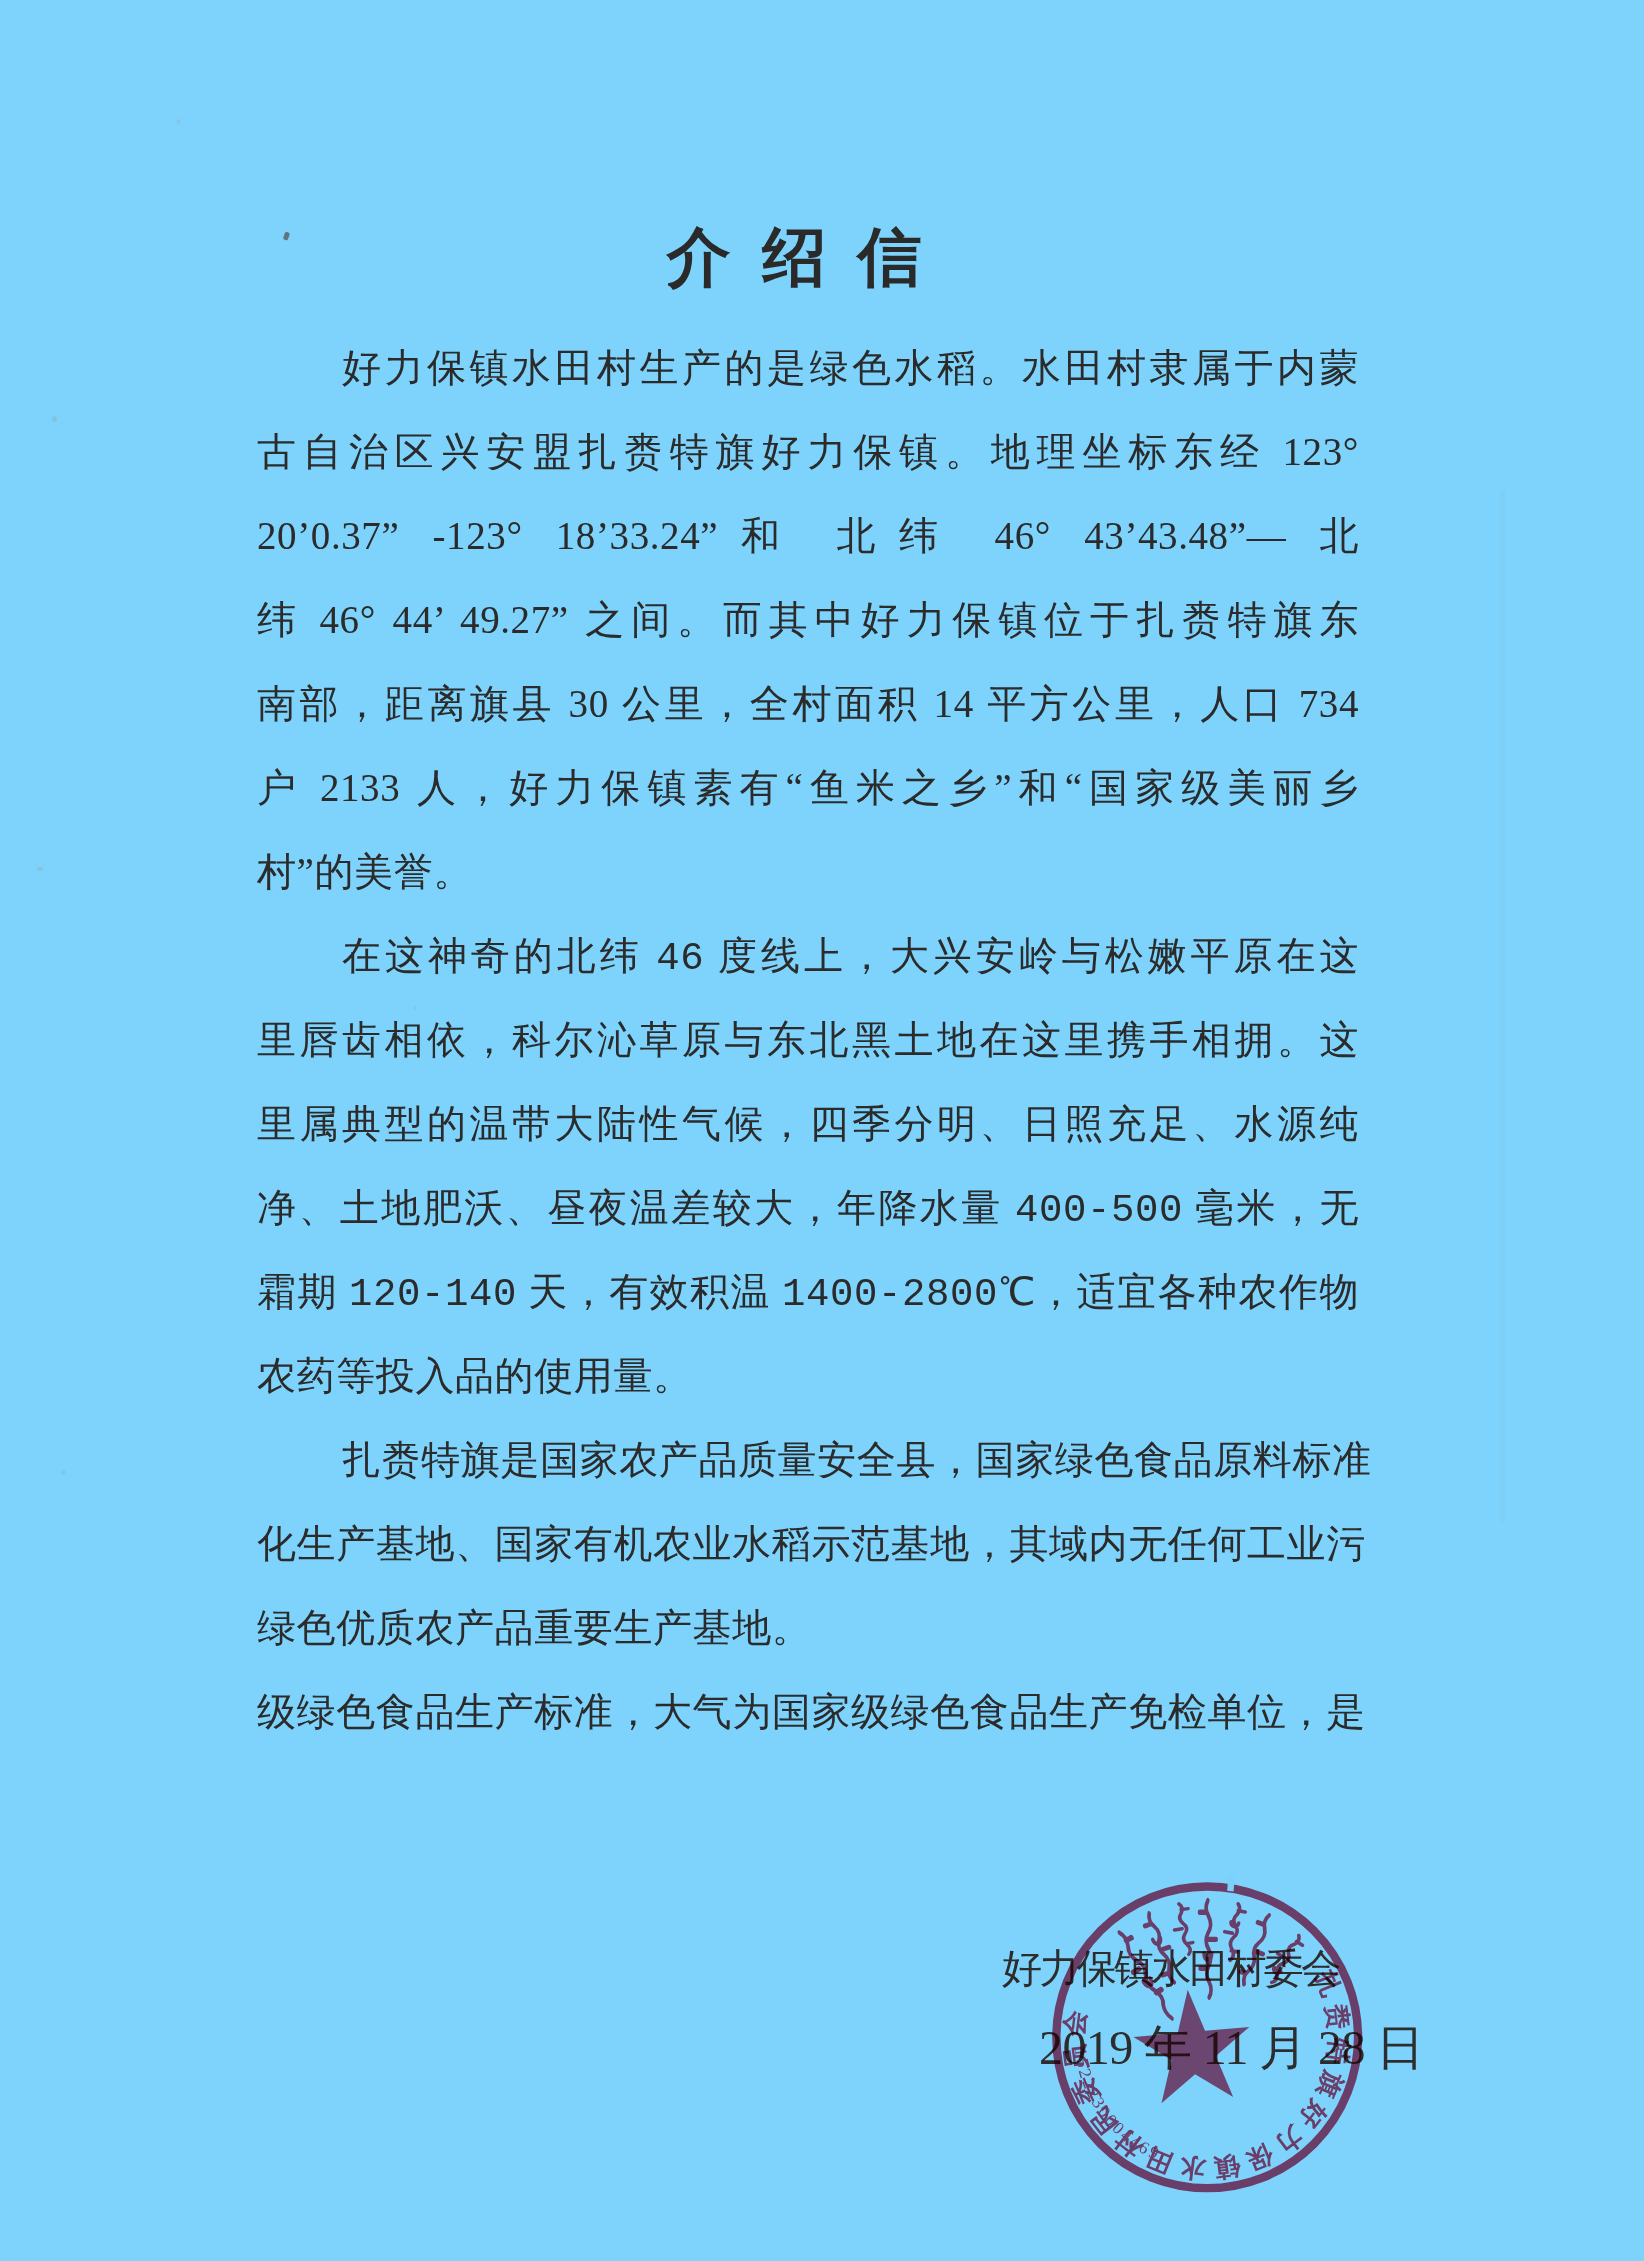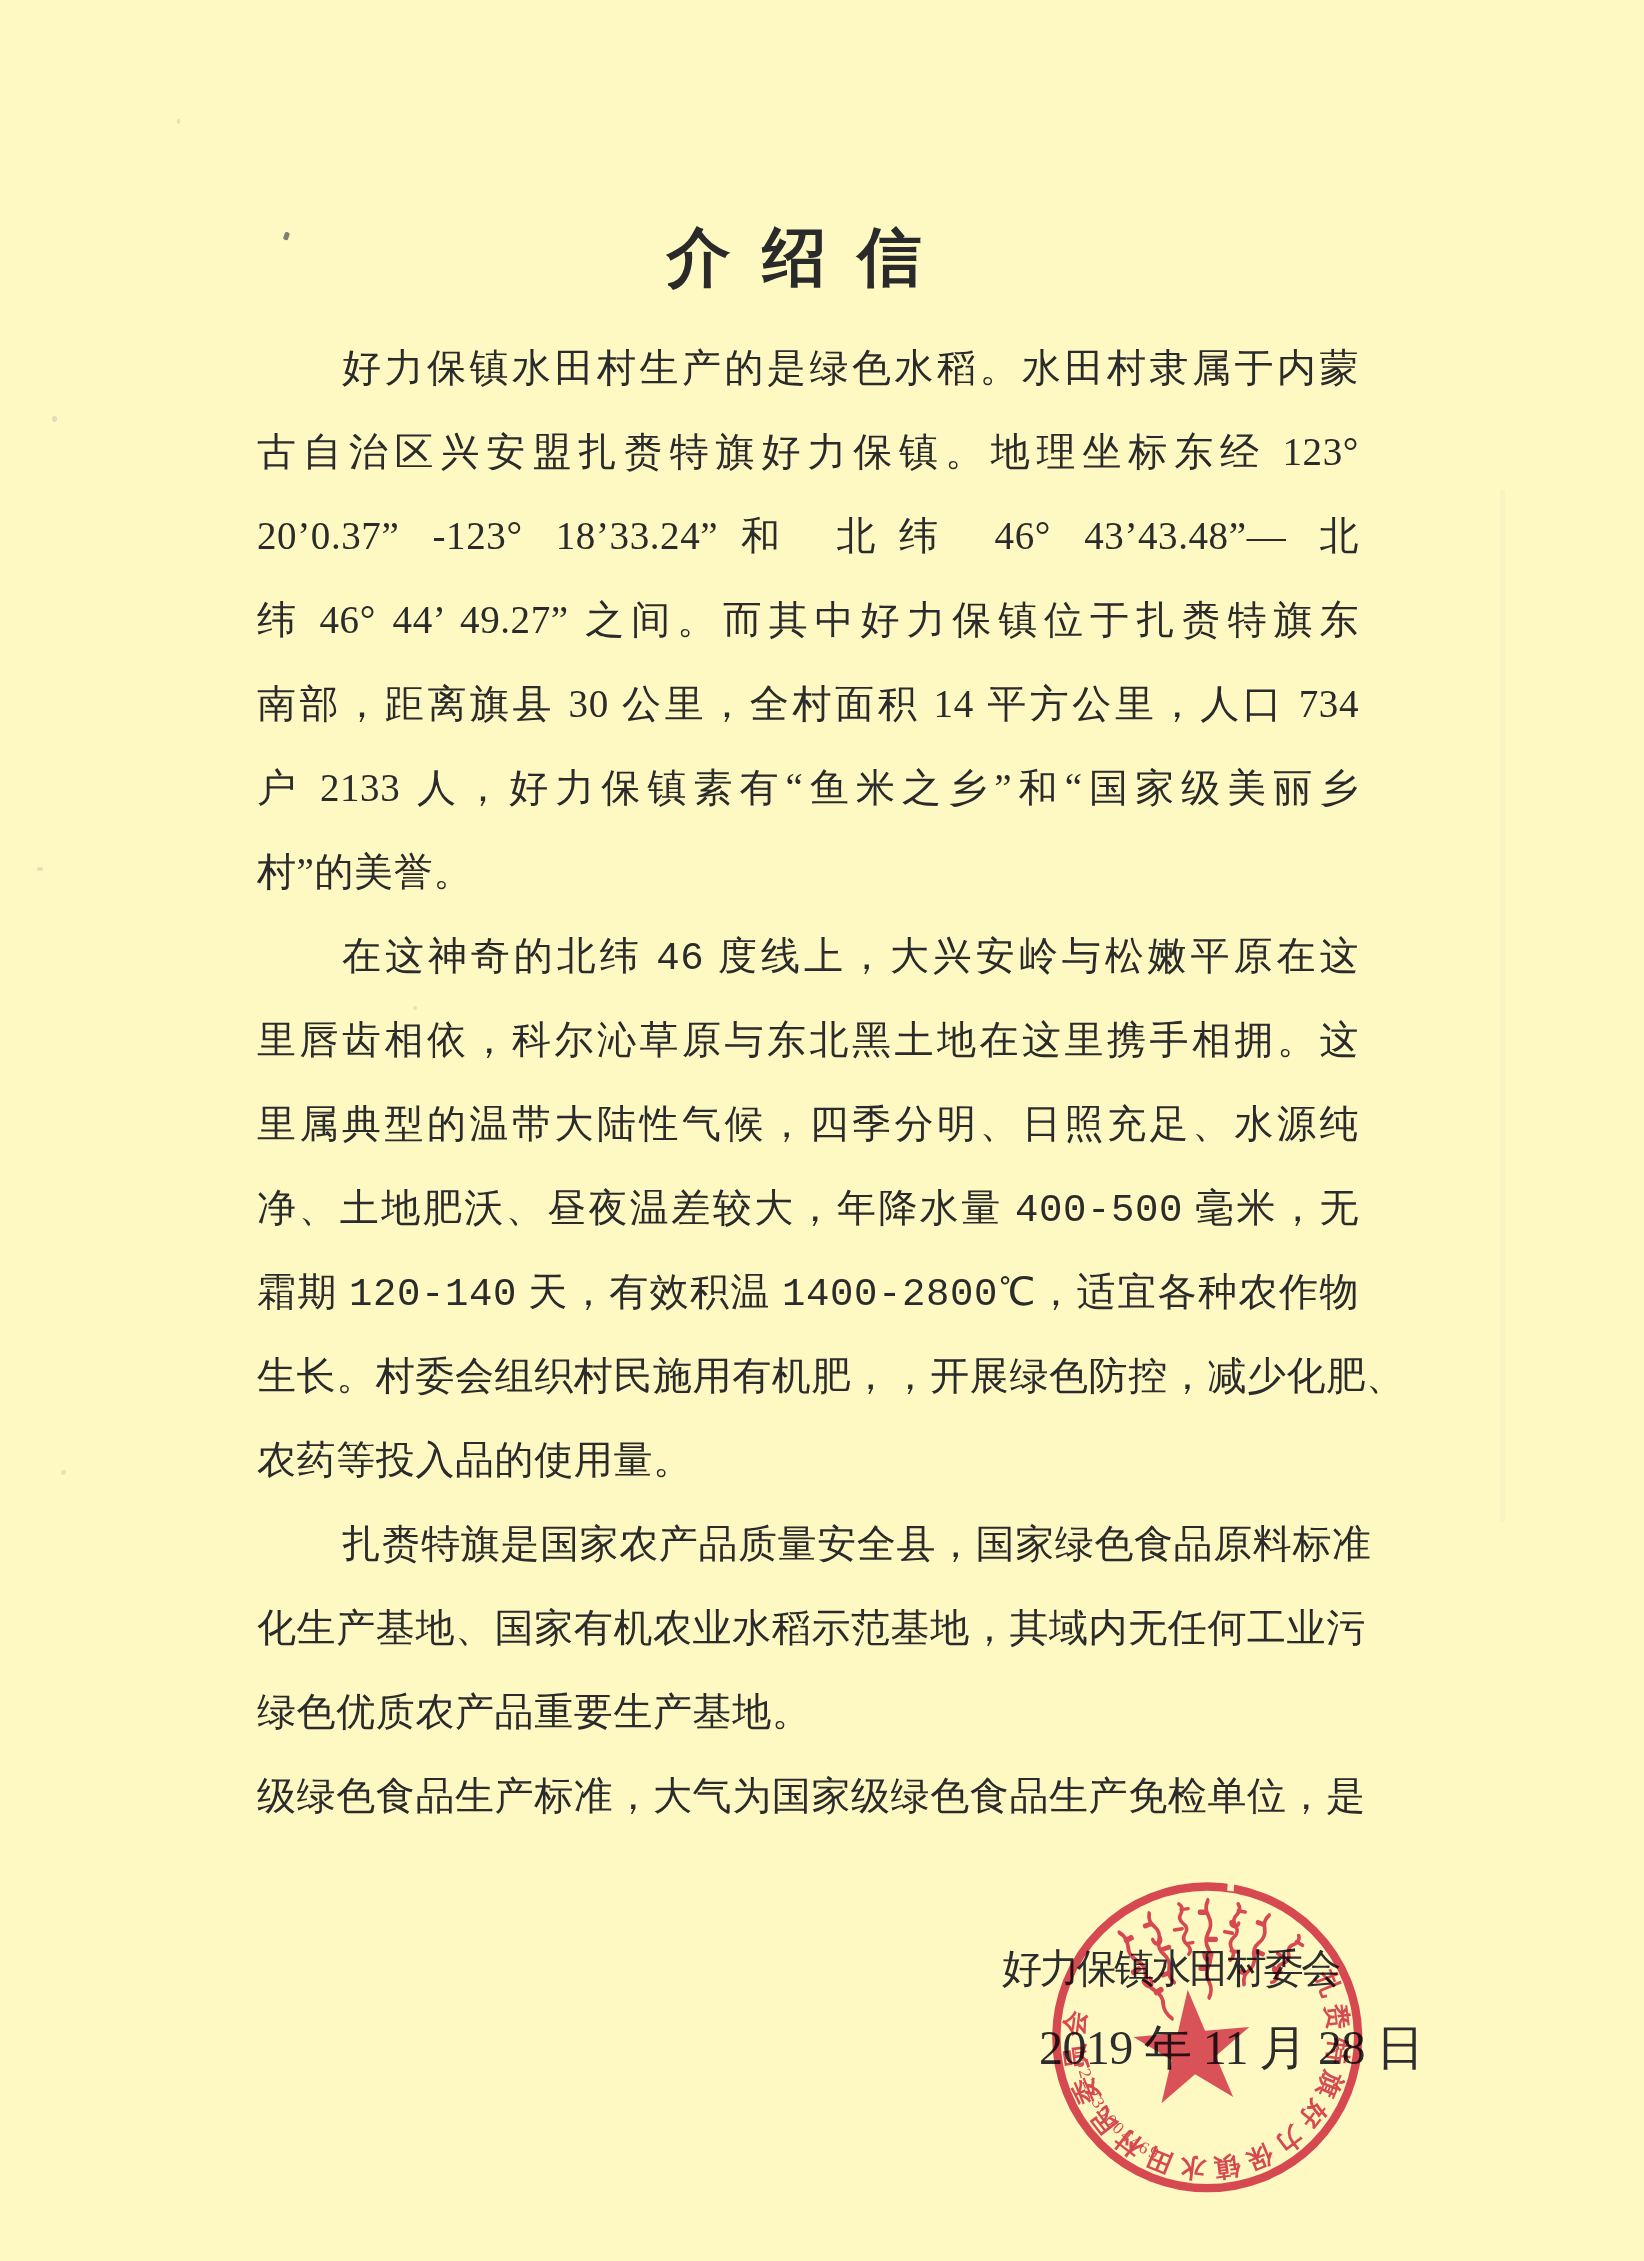--- a/index.html
+++ b/index.html
@@ -1,18 +1,18 @@
 <!DOCTYPE html>
 <html style="font-size:10.3px"><head>
 <meta charset="utf-8">
 <style>
   html,body{margin:0;padding:0;background:#e8e8e8;}
   .page{
     position:relative; width:1644px; height:2261px;
-    background:#fef9c3; overflow:hidden;
+    background:#7dd3fc; overflow:hidden;
     font-family:"Liberation Serif", serif; color:#2b2b2b;
   }
   .doc-title{
     position:absolute; left:237px; top:223px; width:1122px;
     font-size:64px; line-height:1.1; font-weight:bold;
     text-align:center; letter-spacing:7.7px; color:#2a2a2a;
     white-space:nowrap;
   }
   .body-text{ position:absolute; left:237px; top:326px; width:1122px; }
   .line{
@@ -57,21 +57,20 @@
       <div class="line"><span>20’0.37” -123° 18’33.24”和 北纬 46° 43’43.48”— 北</span></div>
       <div class="line"><span>纬 46° 44’ 49.27” 之间。而其中好力保镇位于扎赉特旗东</span></div>
       <div class="line"><span>南部，距离旗县 30 公里，全村面积 14 平方公里，人口 734</span></div>
       <div class="line"><span>户 2133 人，好力保镇素有“鱼米之乡”和“国家级美丽乡</span></div>
       <div class="line last"><span>村”的美誉。</span></div>
       <div class="line indent"><span>在这神奇的北纬 </span><span class="sans">46</span><span> 度线上，大兴安岭与松嫩平原在这</span></div>
       <div class="line"><span>里唇齿相依，科尔沁草原与东北黑土地在这里携手相拥。这</span></div>
       <div class="line"><span>里属典型的温带大陆性气候，四季分明、日照充足、水源纯</span></div>
       <div class="line"><span>净、土地肥沃、昼夜温差较大，年降水量 </span><span class="sans">400-500</span><span> 毫米，无</span></div>
       <div class="line"><span>霜期 </span><span class="sans">120-140</span><span> 天，有效积温 </span><span class="sans">1400-2800</span><span>℃，适宜各种农作物</span></div>
-      <div class="line"><span>生长。村委会组织村民施用有机肥，，开展绿色防控，减少化肥、</span></div>
       <div class="line last"><span>农药等投入品的使用量。</span></div>
       <div class="line indent"><span>扎赉特旗是国家农产品质量安全县，国家绿色食品原料标准</span></div>
       <div class="line"><span>化生产基地、国家有机农业水稻示范基地，其域内无任何工业污</span></div>
       <div class="line last"><span>绿色优质农产品重要生产基地。</span></div>
       <div class="line"><span>级绿色食品生产标准，大气为国家级绿色食品生产免检单位，是</span></div>
     </div>
 
   <div class="signature">好力保镇水田村委会</div>
   <div class="date">2019 年 11 月 28 日</div>
 

